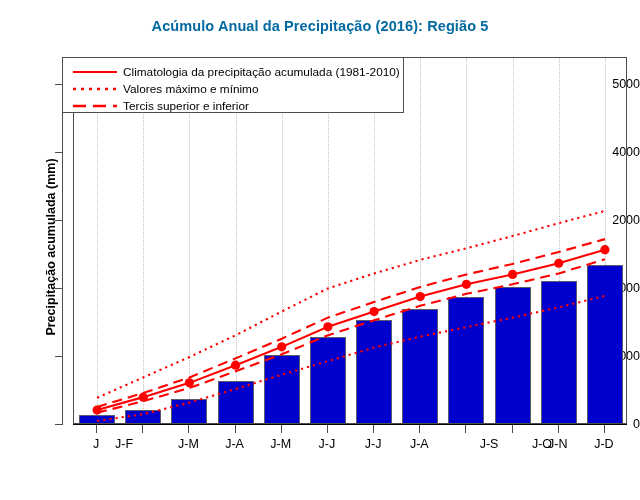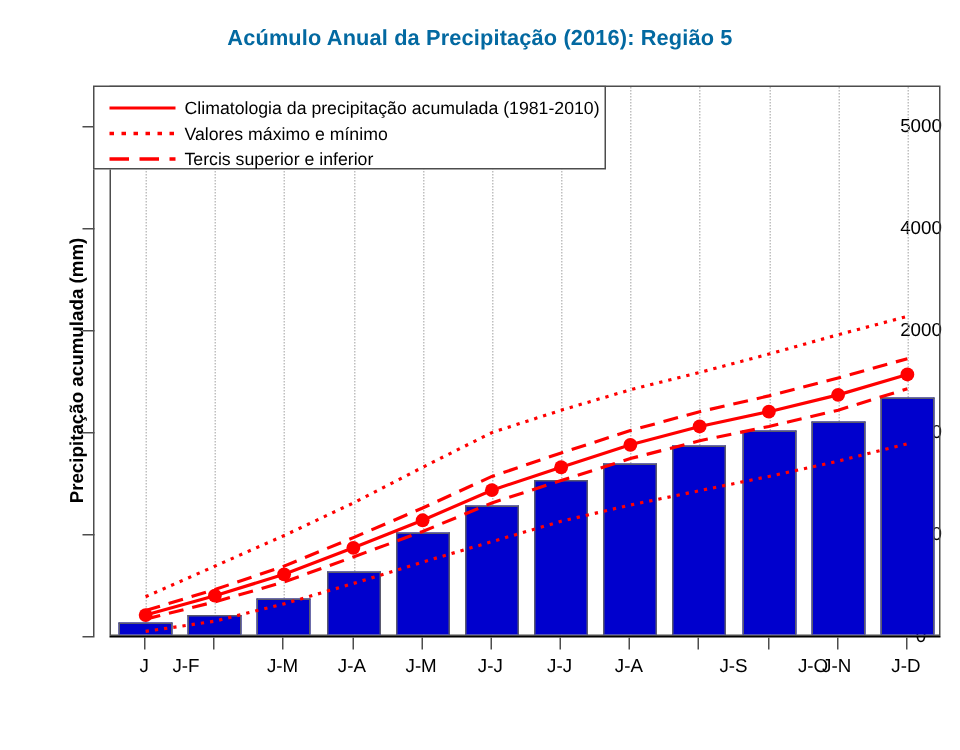--- a/index.html
+++ b/index.html
@@ -65,21 +65,21 @@
   .y-tick {
     position: absolute;
     left: 55px;
     width: 8px; height: 1px;
     background: #4d4d4d;
   }
   .y-label {
     position: absolute;
     right: 0;
     width: 52px;
-    text-align: center;
+    text-align: right;
     font-size: 12.5px;
     color: #000000;
     transform: translateY(-50%);
   }
   #y-axis-title {
     position: absolute;
     left: -95px; top: 50%;
     width: 260px;
     text-align: center;
     font-size: 12.5px;

